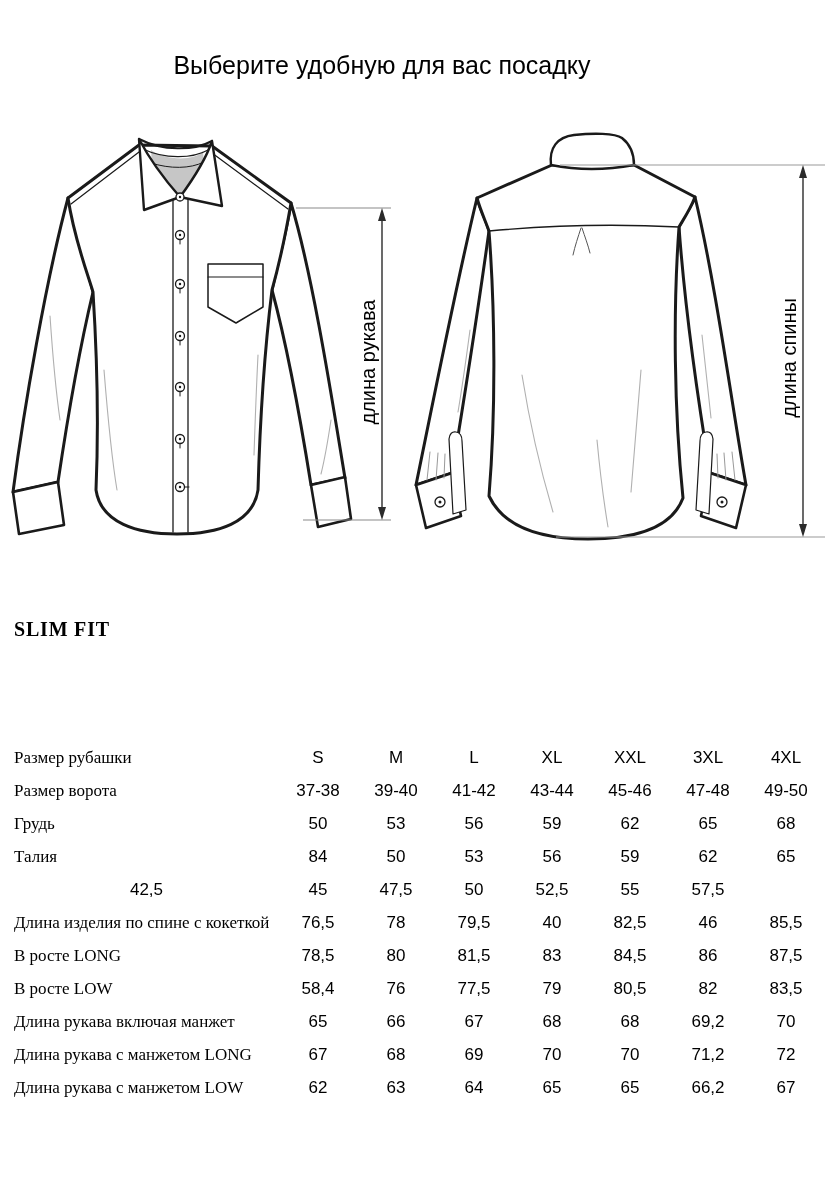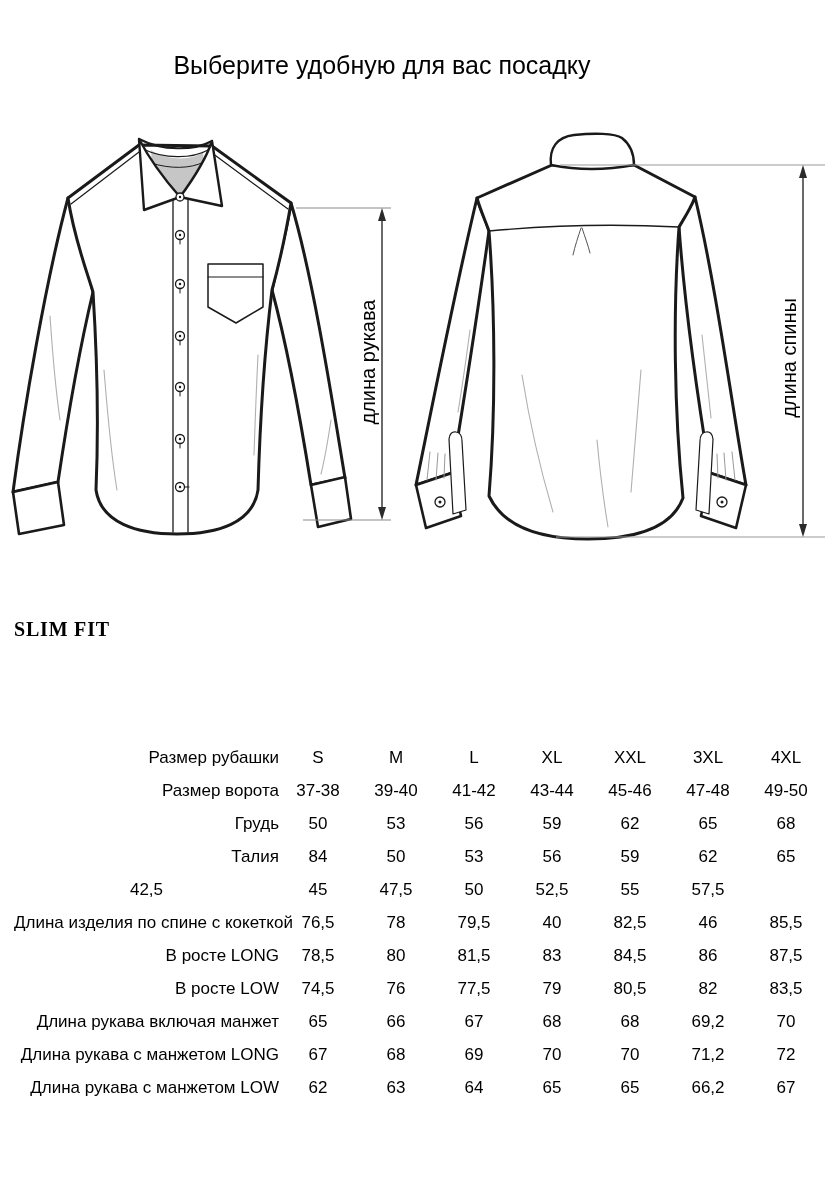--- a/index.html
+++ b/index.html
@@ -14,21 +14,21 @@
   svg text{font-family:"Liberation Sans", sans-serif;fill:#000;}
 
   .fit-heading{position:absolute;top:618px;left:14px;margin:0;
     font-size:20px;font-weight:700;letter-spacing:0.8px;font-family:Liberation Serif, serif;}
   .table-caption{position:absolute;top:656px;left:14px;margin:0;
     font-size:19.5px;font-weight:400;}
 
   .size-table{position:absolute;top:741px;left:14px;width:811px;}
   .trow{display:grid;grid-template-columns:265px repeat(7,78px);
     align-items:center;height:33px;font-size:17px;}
-  .tlabel{text-align:right;white-space:nowrap;}
+  .tlabel{text-align:left;white-space:nowrap;font-family:Liberation Serif, serif;}
   .tval{text-align:center;white-space:nowrap;}
 </style>
 </head>
 <body>
 
 <div class="page">
 
   <h1 class="page-title">Выберите удобную для вас посадку</h1>
 
   <div class="figure">
@@ -227,21 +227,21 @@
         <span class="tval">78,5</span>
         <span class="tval">80</span>
         <span class="tval">81,5</span>
         <span class="tval">83</span>
         <span class="tval">84,5</span>
         <span class="tval">86</span>
         <span class="tval">87,5</span>
       </div>
       <div class="trow">
         <span class="tlabel">В росте LOW</span>
-        <span class="tval">74,5</span>
+        <span class="tval">58,4</span>
         <span class="tval">76</span>
         <span class="tval">77,5</span>
         <span class="tval">79</span>
         <span class="tval">80,5</span>
         <span class="tval">82</span>
         <span class="tval">83,5</span>
       </div>
       <div class="trow">
         <span class="tlabel">Длина рукава включая манжет</span>
         <span class="tval">65</span>

